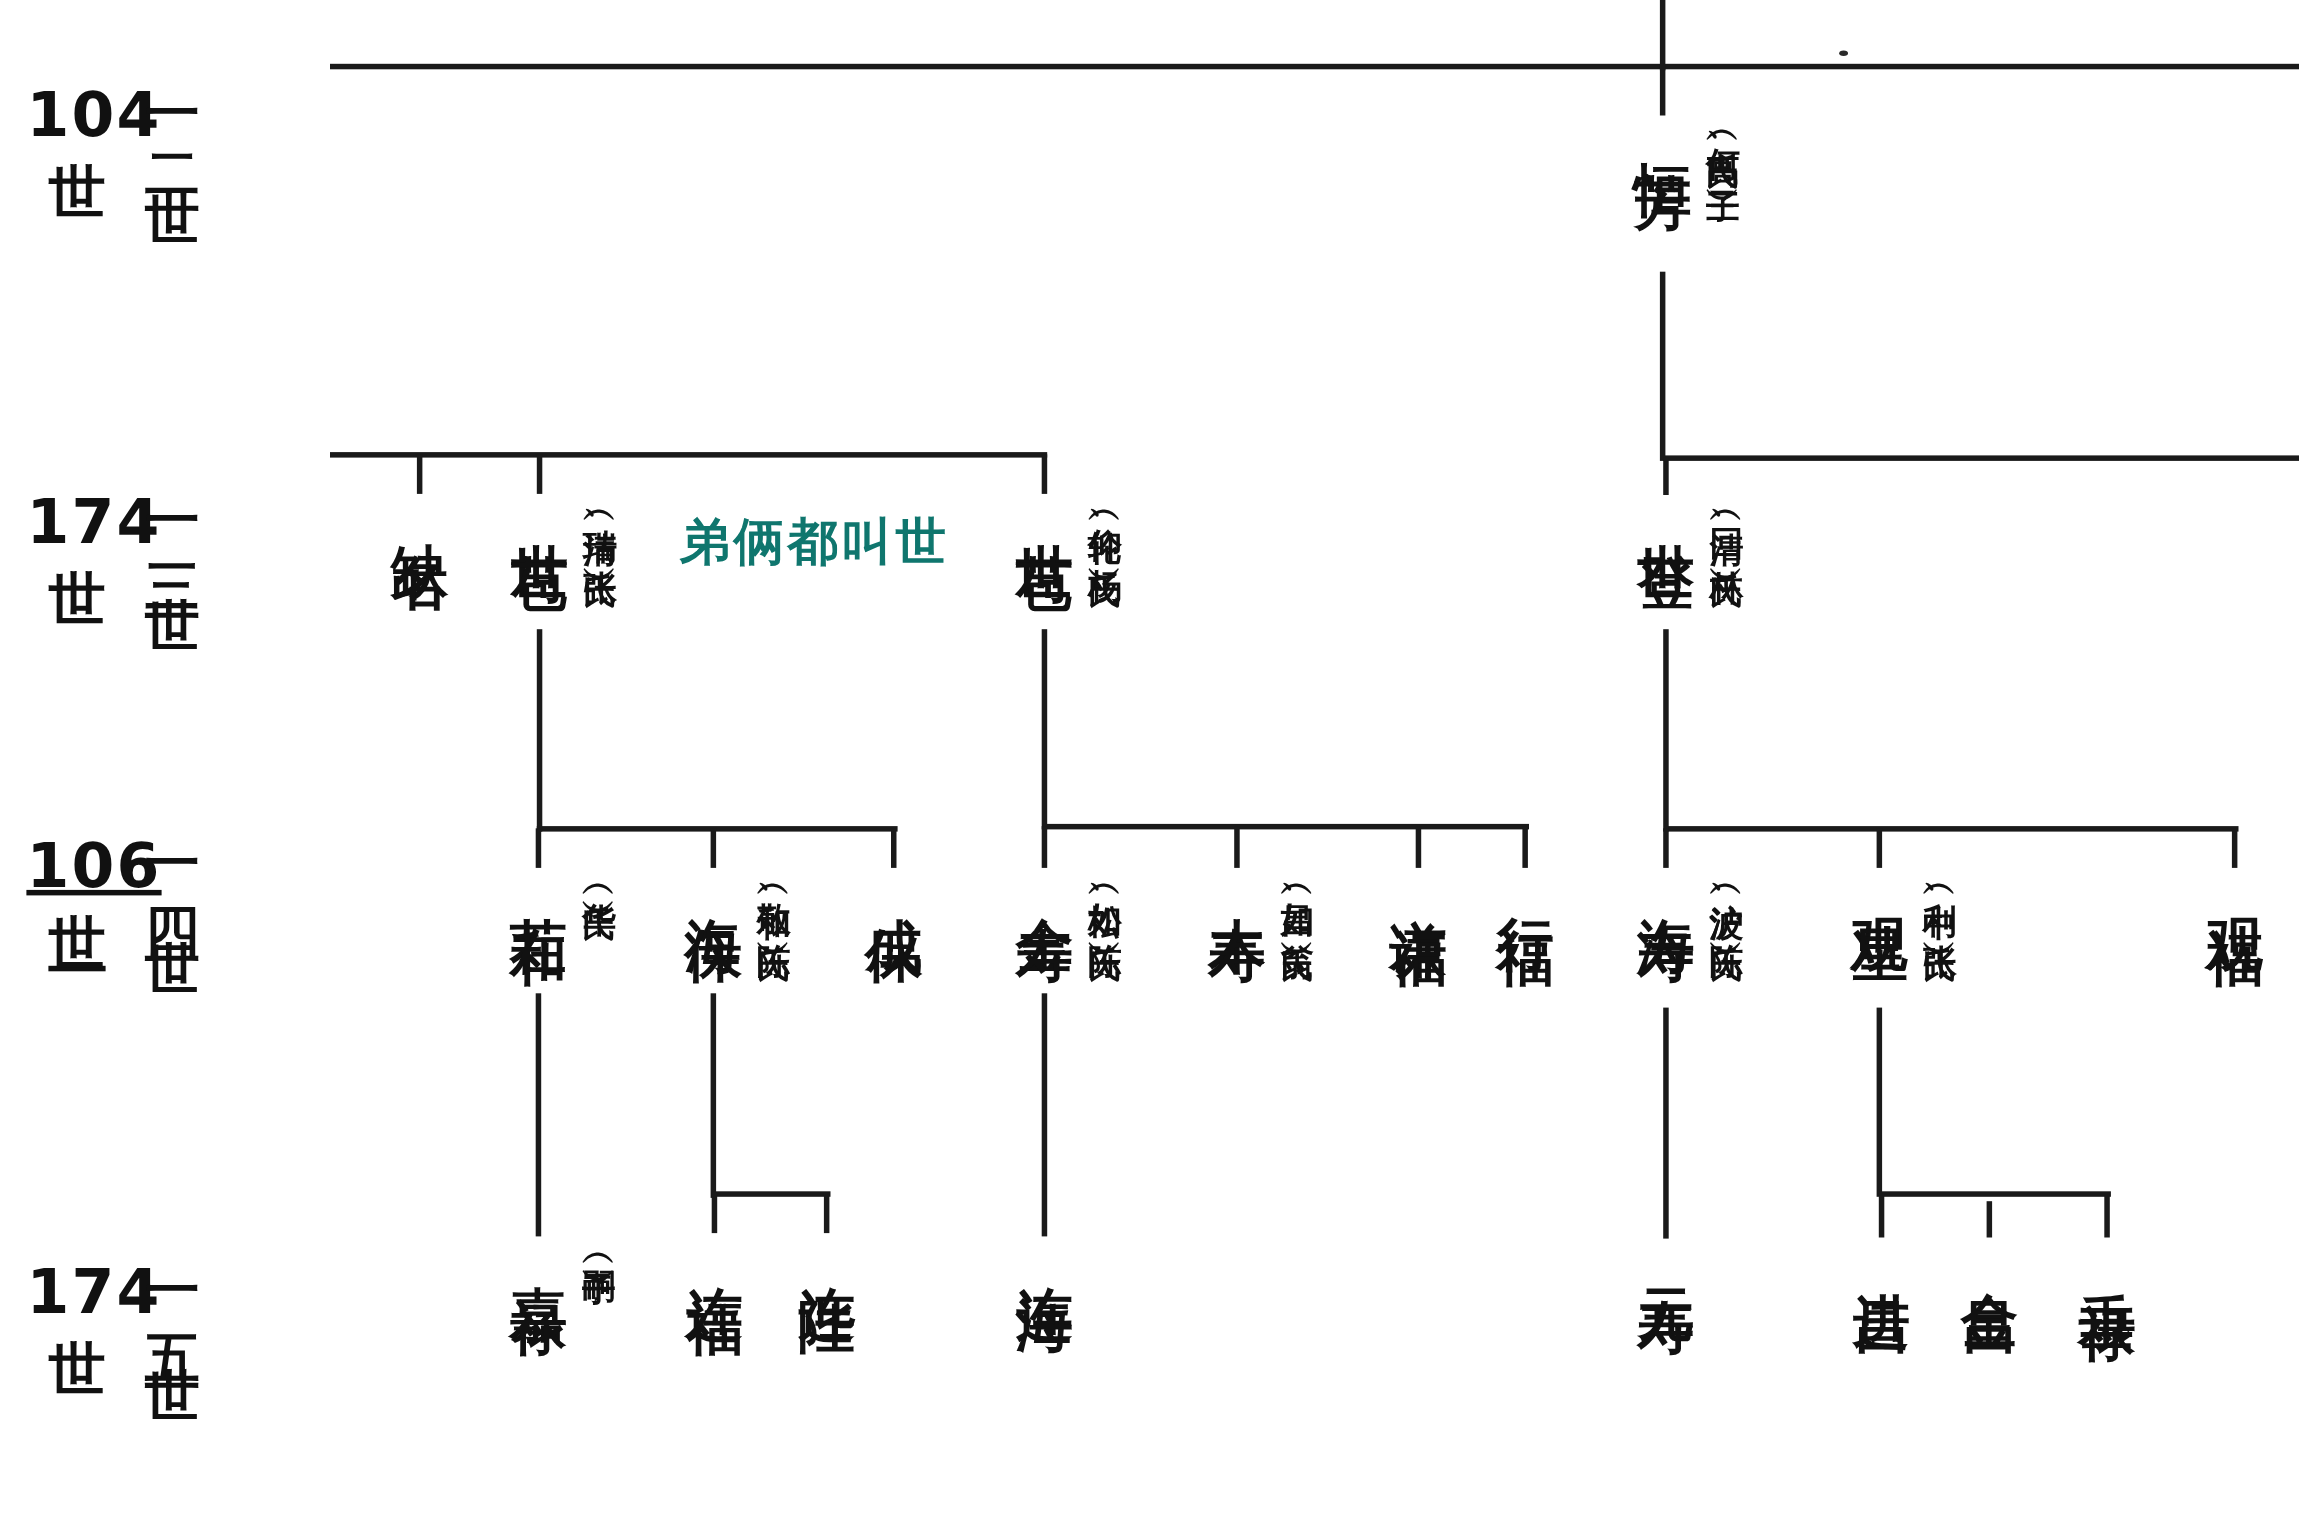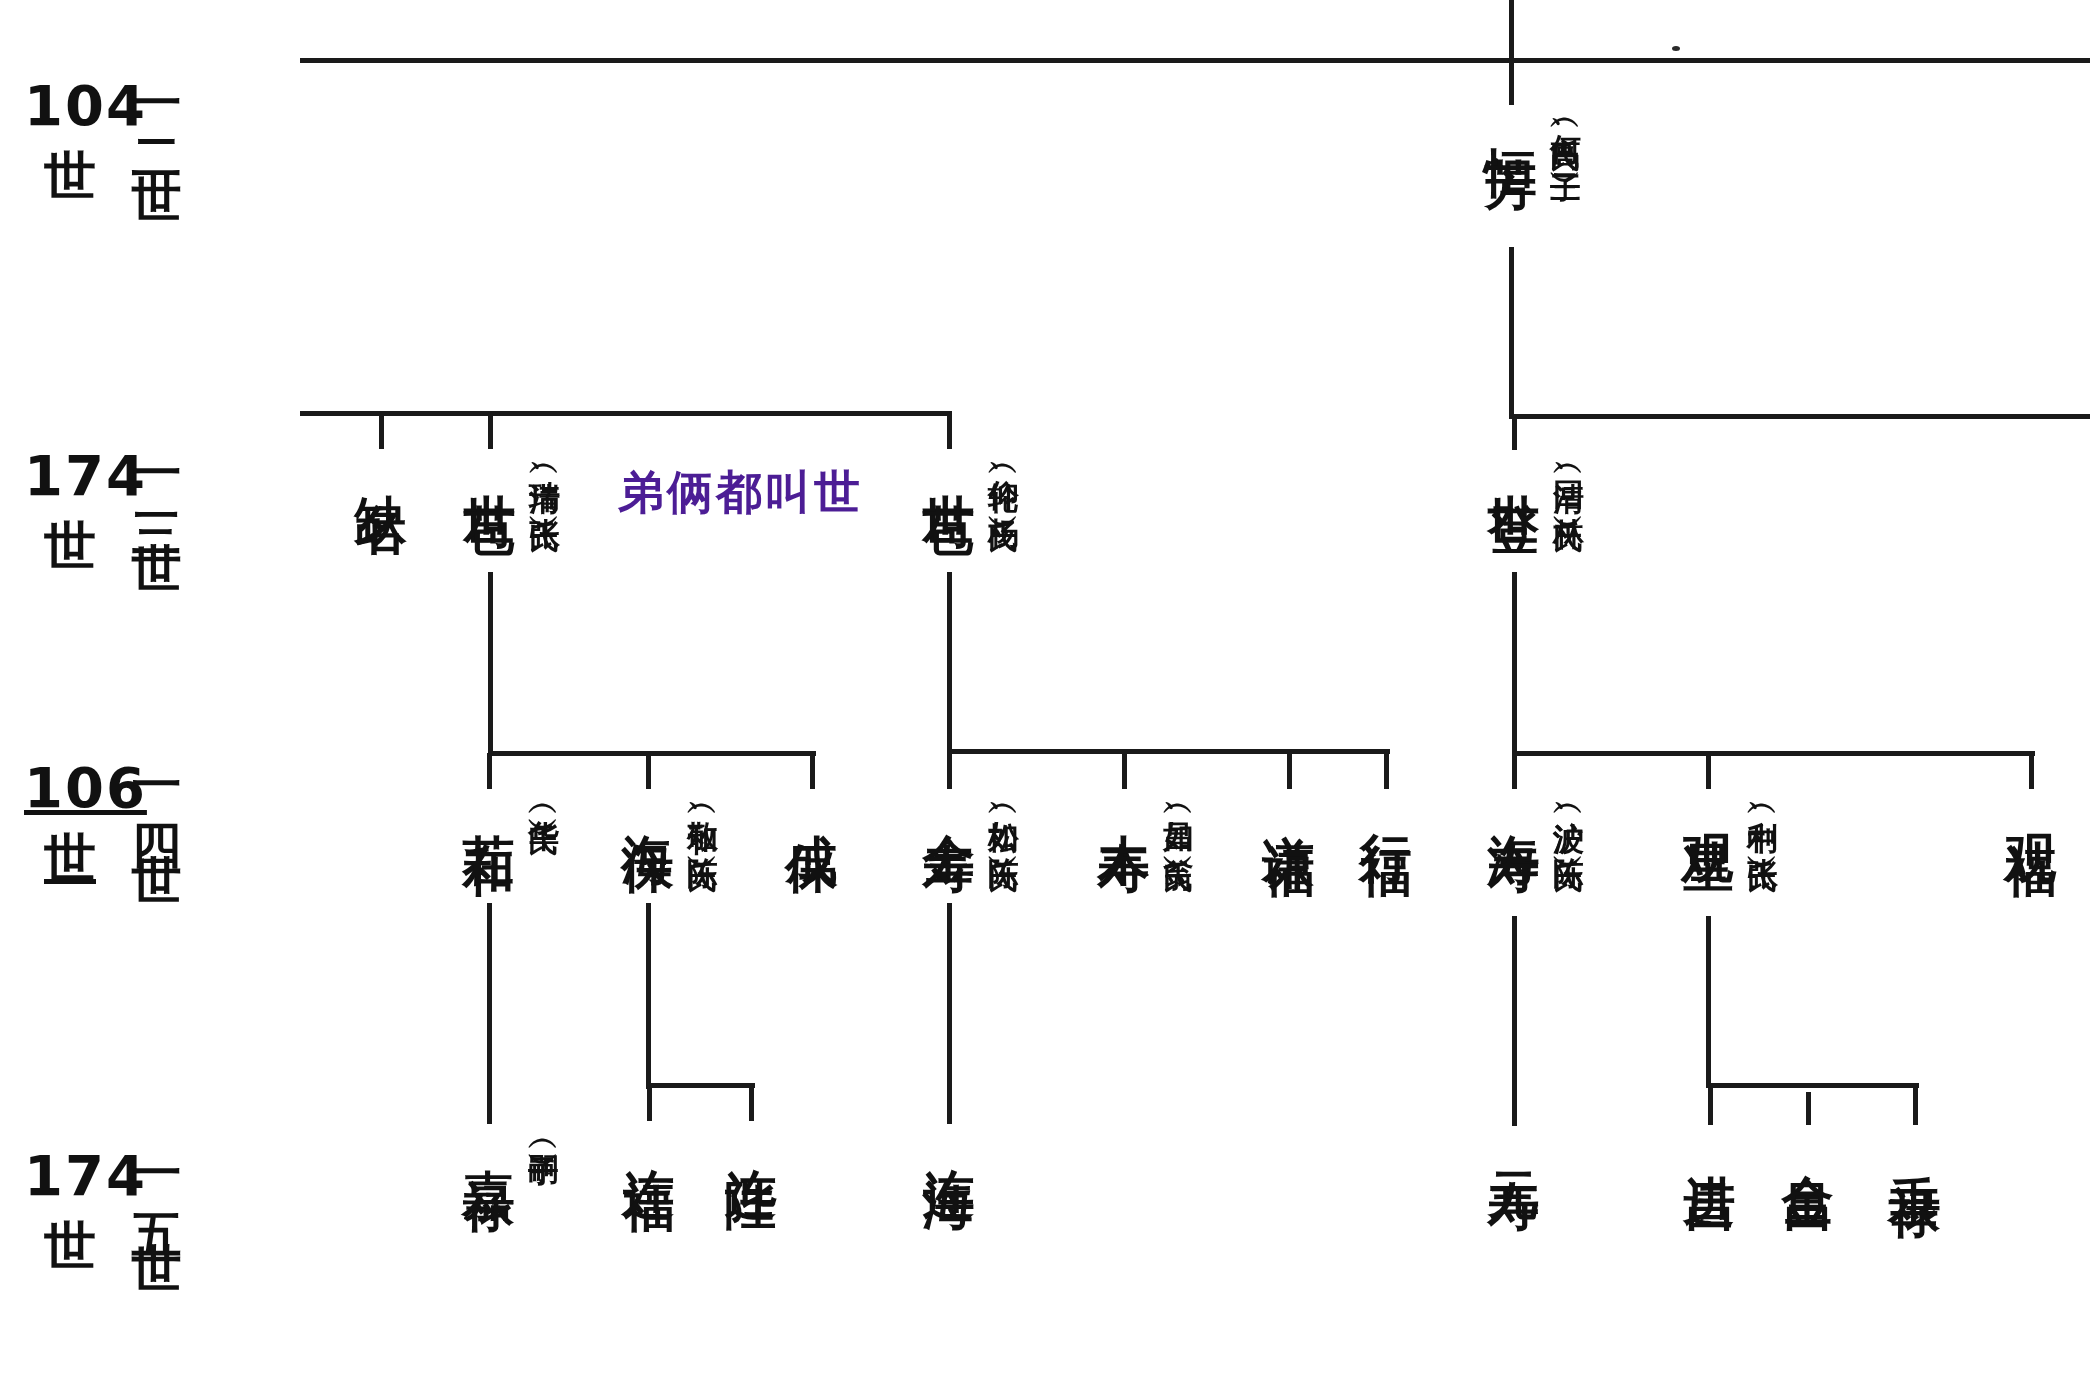--- a/index.html
+++ b/index.html
@@ -188,16 +188,16 @@
       <div class="person" style="left: 1684px; top: 1133px;">
         <div class="pname">进昌</div>
       </div>
       <div class="person" style="left: 1782px; top: 1133px;">
         <div class="pname">金昌</div>
       </div>
       <div class="person" style="left: 1889px; top: 1133px;">
         <div class="pname">垂禄</div>
       </div>
     </div>
-  <div class="red-note" id="red-note" style="left: 618px; top: 462px; color: #4c1d95; font-family: Liberation Serif, serif;">
+  <div class="red-note" id="red-note" style="left: 618px; top: 462px; color: #0f766e; font-family: Liberation Serif, serif;">
     <div>弟俩都叫世</div>
   </div>
 </div>
 
 </body></html>

